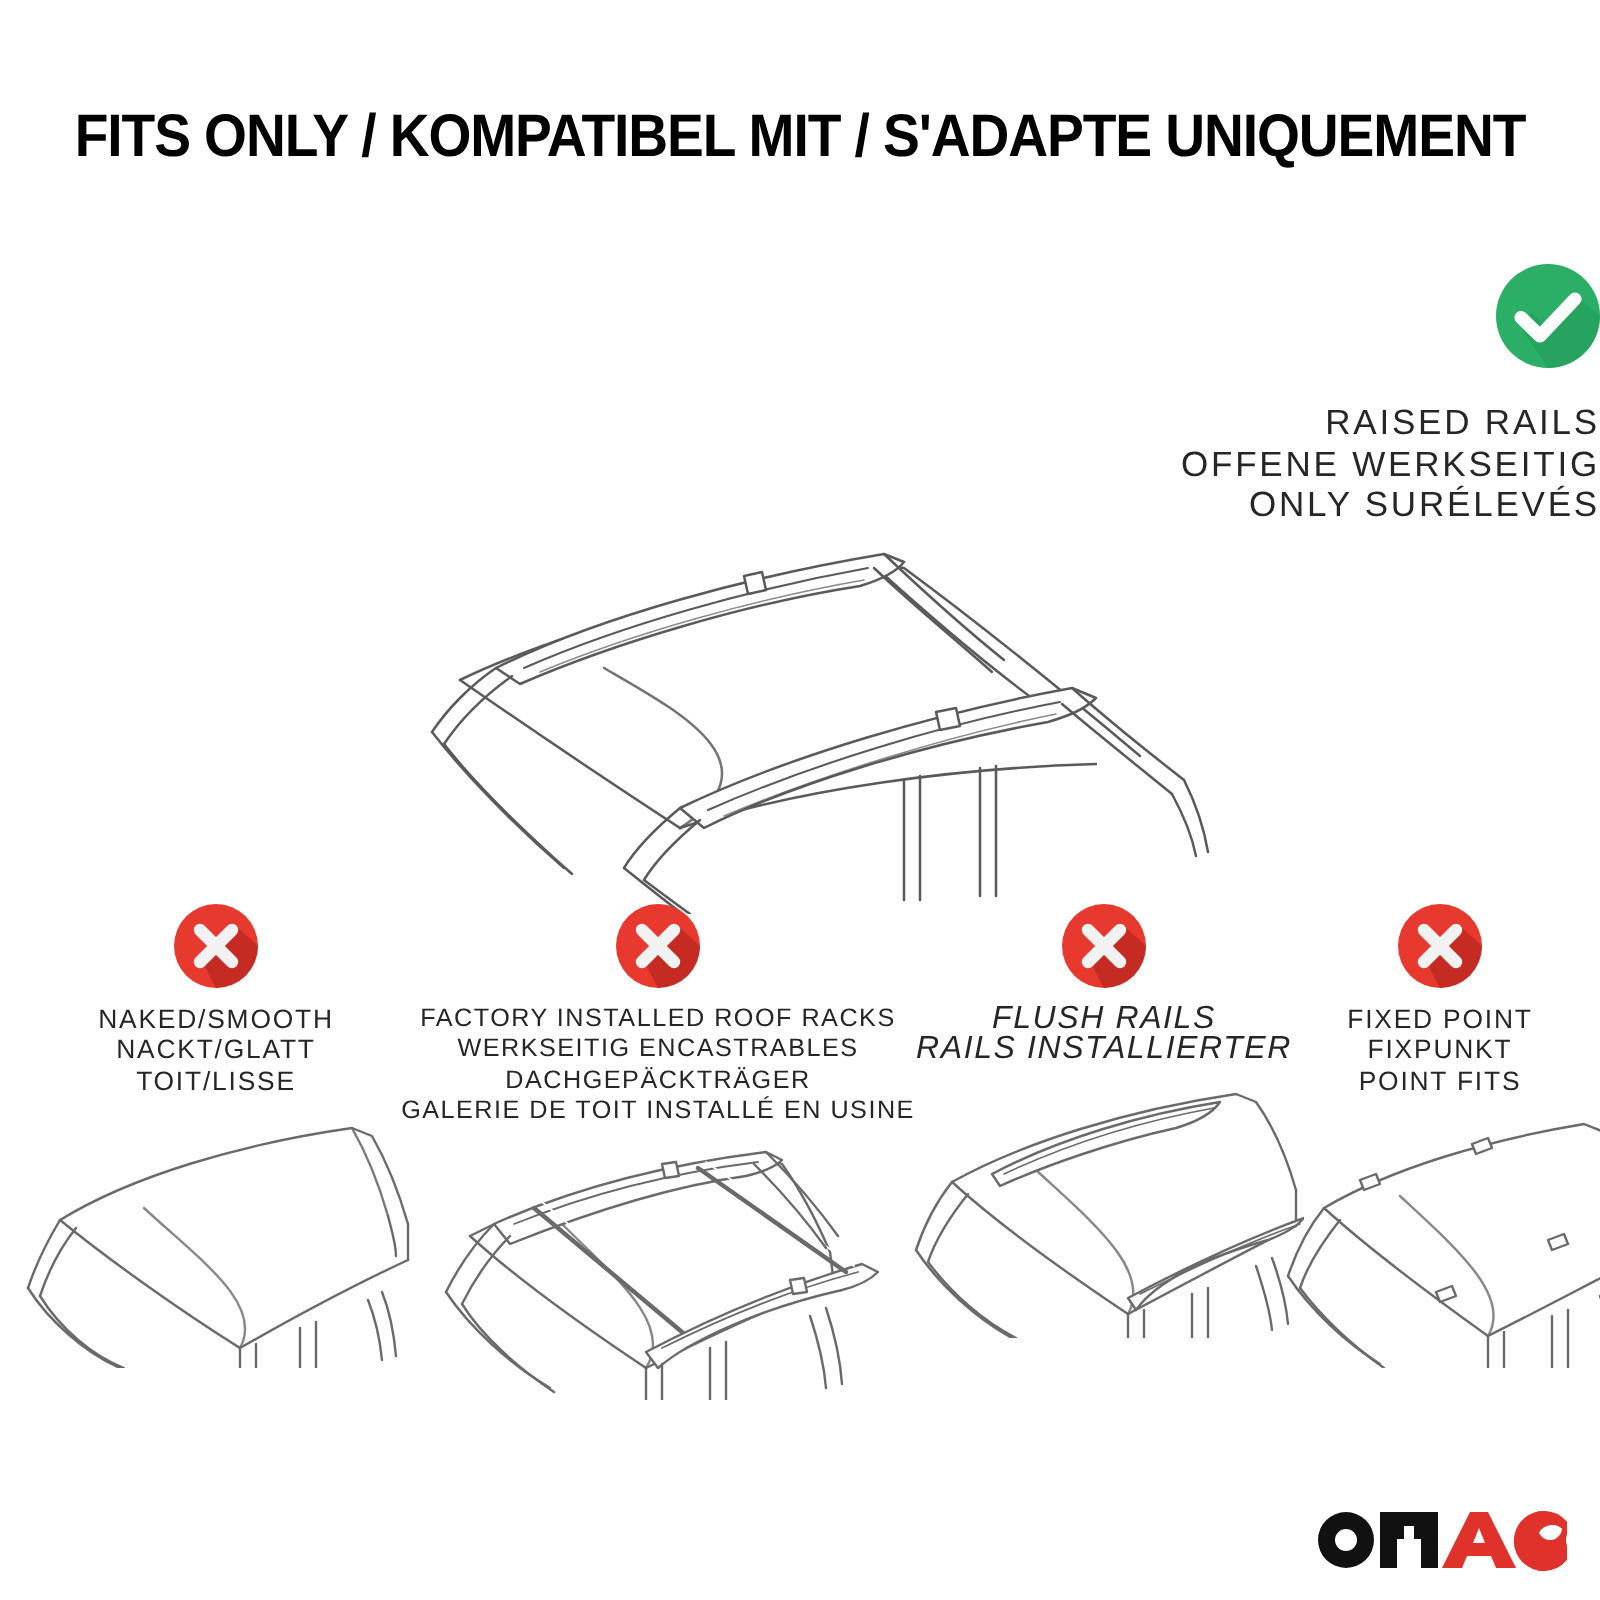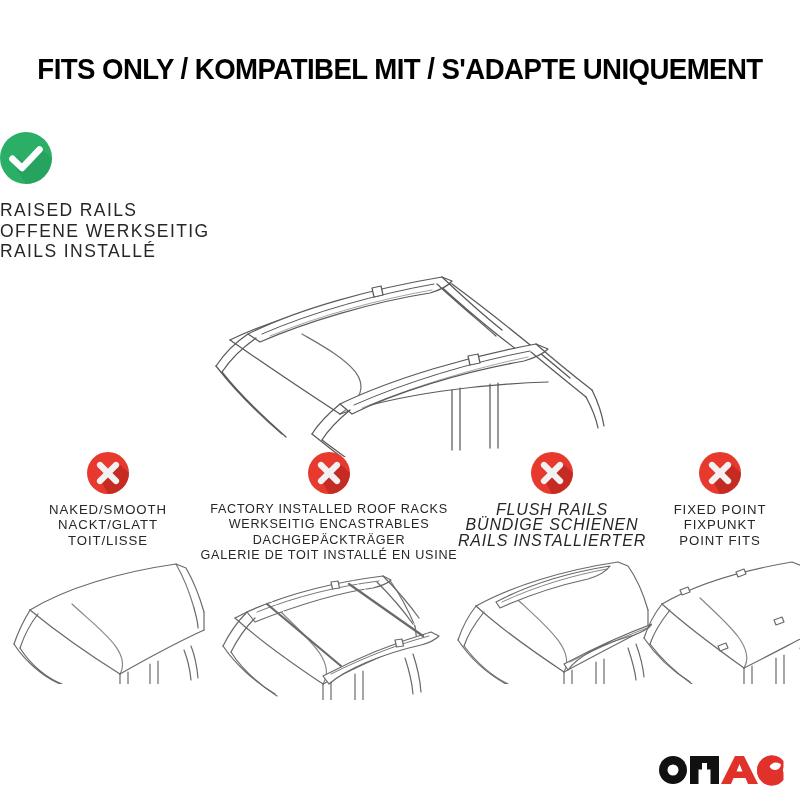--- a/index.html
+++ b/index.html
@@ -31,21 +31,21 @@
     transform-origin: center;
     white-space: nowrap;
   }
 
   
   .hero {
     position: absolute;
     top: 132px;
     left: 0;
     width: 800px;
-    text-align: left;
+    text-align: right;
   }
   .badge {
     display: inline-block;
     position: relative;
     width: 52px;
     height: 52px;
   }
   .badge svg { display: block; }
 
   .hero-labels {
@@ -128,21 +128,21 @@
     <svg width="52" height="52" viewBox="0 0 52 52" aria-hidden="true">
       <circle cx="26" cy="26" r="26" fill="#2BAE66"></circle>
       <path d="M26 52 A26 26 0 0 0 52 26 L39 15 L24 30 L17.5 24 L12 31 Z" fill="#229C59" opacity="0.55"></path>
       <path d="M12.5 26.8 L22 36 L39.5 17.5" fill="none" stroke="#ffffff" stroke-width="6.6" stroke-linecap="round" stroke-linejoin="round"></path>
     </svg>
   </span>
 
   <div class="hero-labels">
     <div>RAISED RAILS</div>
     <div>OFFENE WERKSEITIG</div>
-    <div>RAILS INSTALLÉ</div>
+    <div>ONLY SURÉLEVÉS</div>
   </div>
 </div>
 
 <div class="hero-art">
   <svg width="430" height="185" viewBox="0 0 430 185" aria-hidden="true">
     <g fill="none" stroke="#5A5A5A" stroke-width="1.25" stroke-linecap="round" stroke-linejoin="round">
 
       <path d="M40 68 C90 44 170 22 246 10 L262 12 C300 40 342 74 380 106"></path>
       <path d="M246 10 C268 30 300 58 330 80"></path>
       <path d="M40 68 C66 86 110 116 150 142"></path>
@@ -288,21 +288,20 @@
     <svg class="neg-badge" viewBox="0 0 42 42" aria-hidden="true">
       <circle cx="21" cy="21" r="21" fill="#E8392F"></circle>
       <path d="M21 42 A21 21 0 0 0 42 21 L30 10 L21 17 L13 27 Z" fill="#A8201A" opacity="0.55"></path>
       <g stroke="#f2f2f2" stroke-width="6.2" stroke-linecap="round">
         <line x1="13" y1="13" x2="29" y2="29"></line>
         <line x1="29" y1="13" x2="13" y2="29"></line>
       </g>
     </svg>
     <div class="neg-labels">
       <div>FLUSH RAILS</div>
-      <div>BÜNDIGE SCHIENEN</div>
       <div>RAILS INSTALLIERTER</div>
     </div>
     <div class="neg-art">
       <svg width="200" height="130" viewBox="0 0 200 130" aria-hidden="true">
         <g fill="none" stroke="#6a6a6a" stroke-width="1.2" stroke-linecap="round" stroke-linejoin="round">
           <path d="M24 52 C60 32 112 16 166 8 L176 12 C186 26 192 42 196 56"></path>
           <path d="M24 52 C46 72 82 98 112 118"></path>
           <path d="M112 118 C142 102 172 86 196 74"></path>
           <path d="M196 56 L196 74"></path>
           <path d="M66 46 C94 72 124 96 112 118" opacity="0.8"></path>

